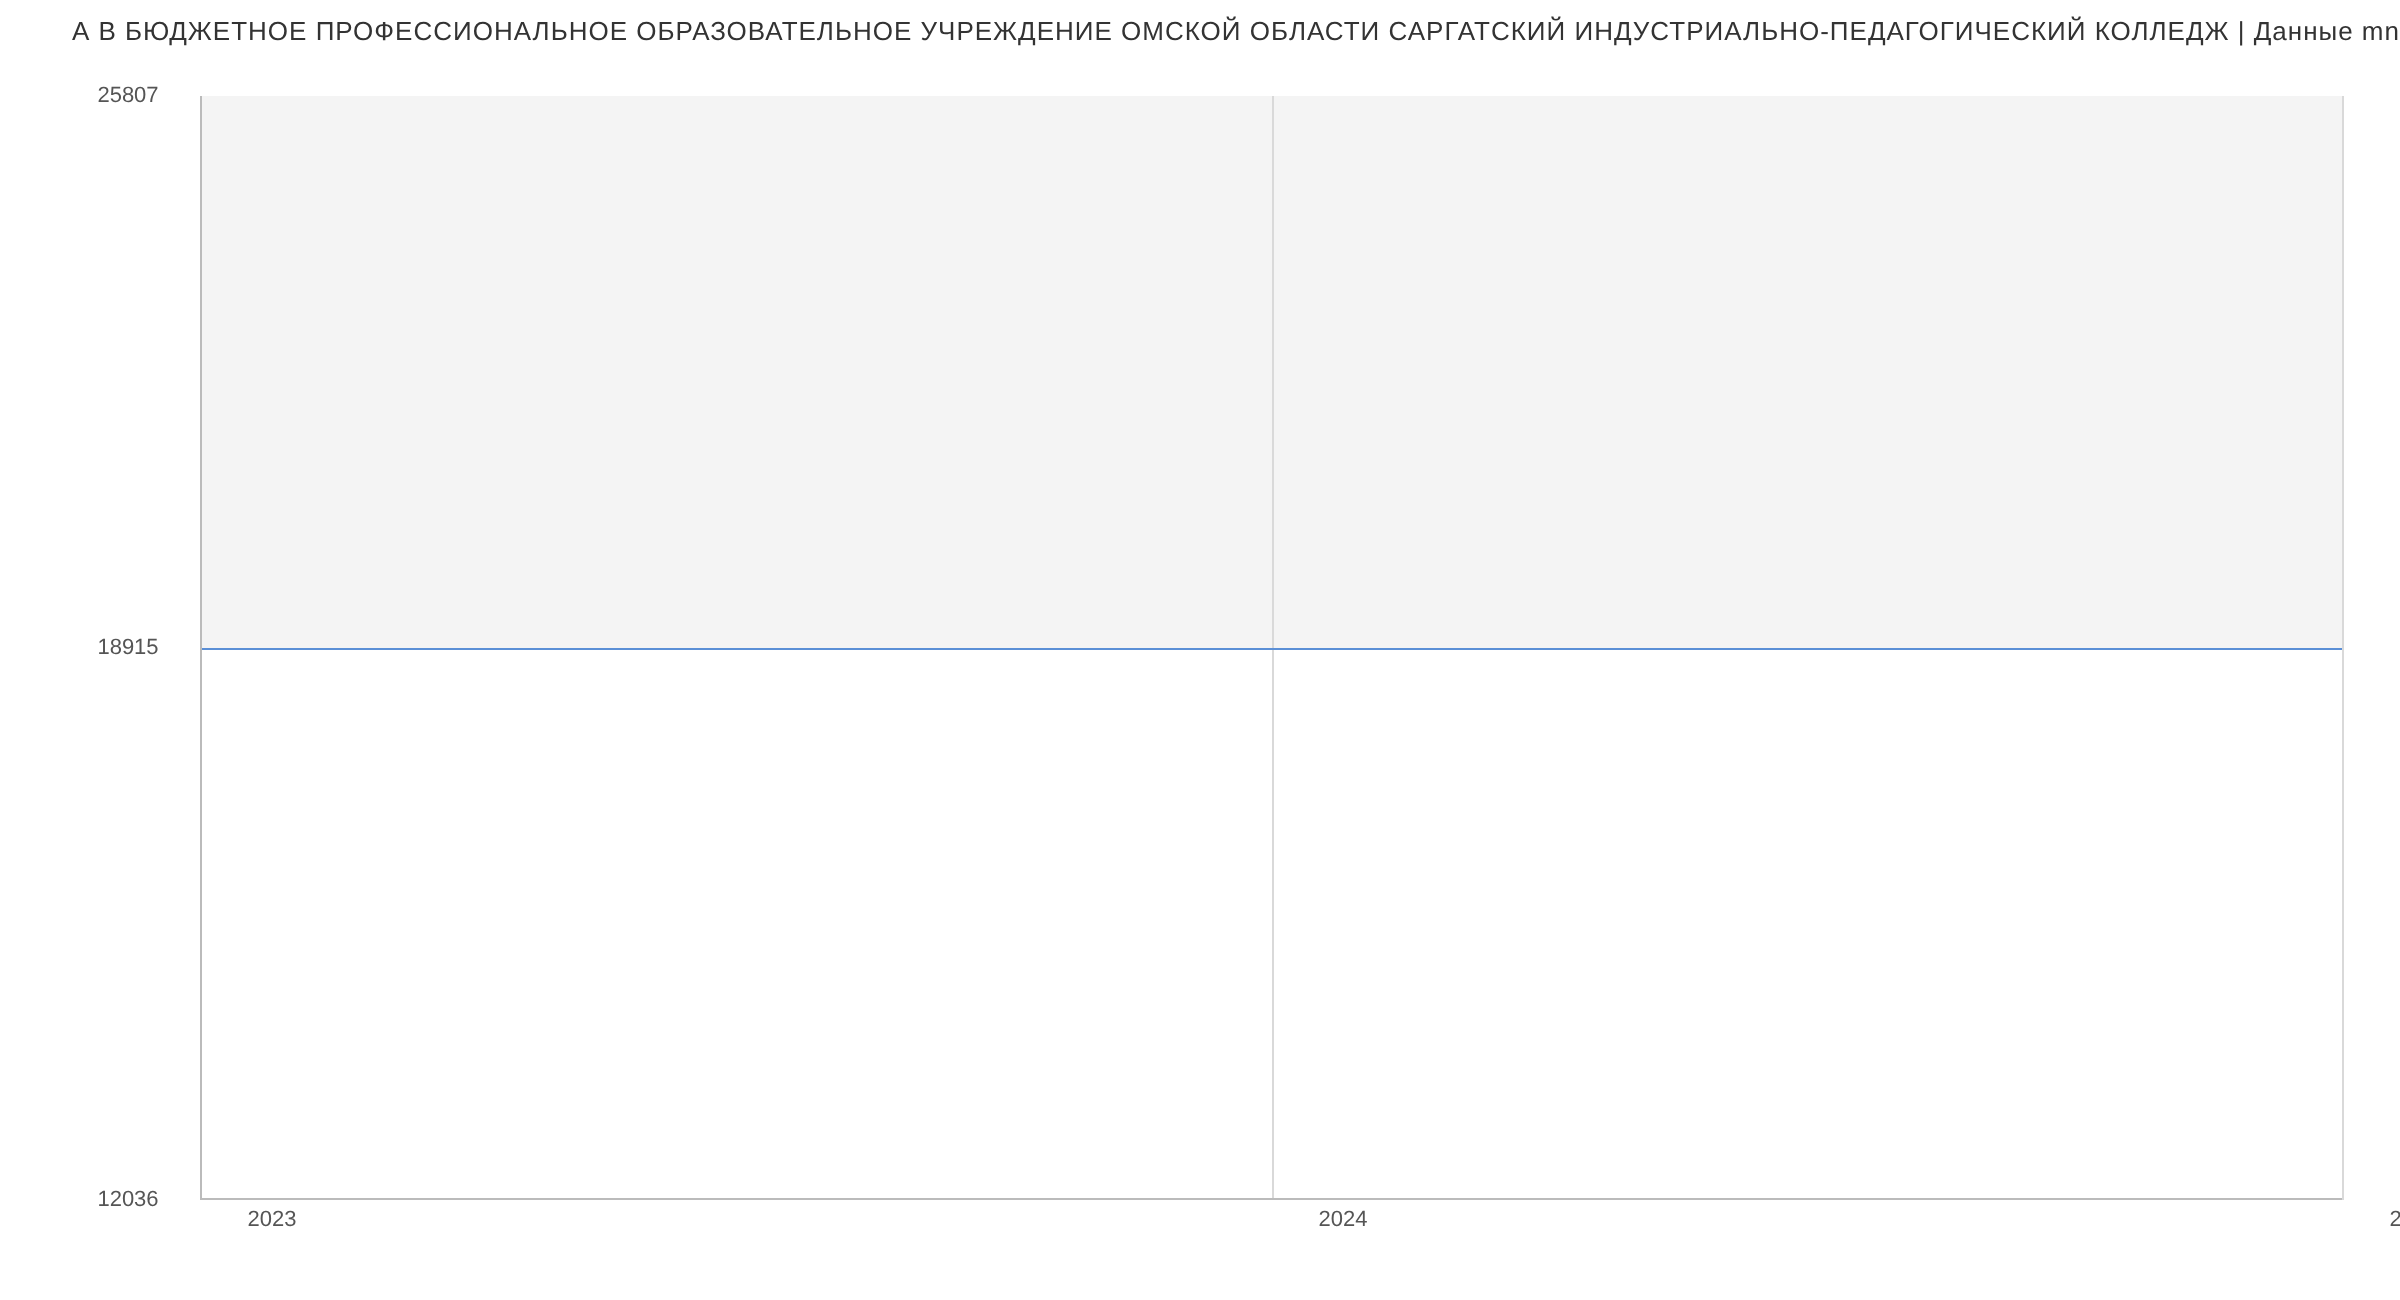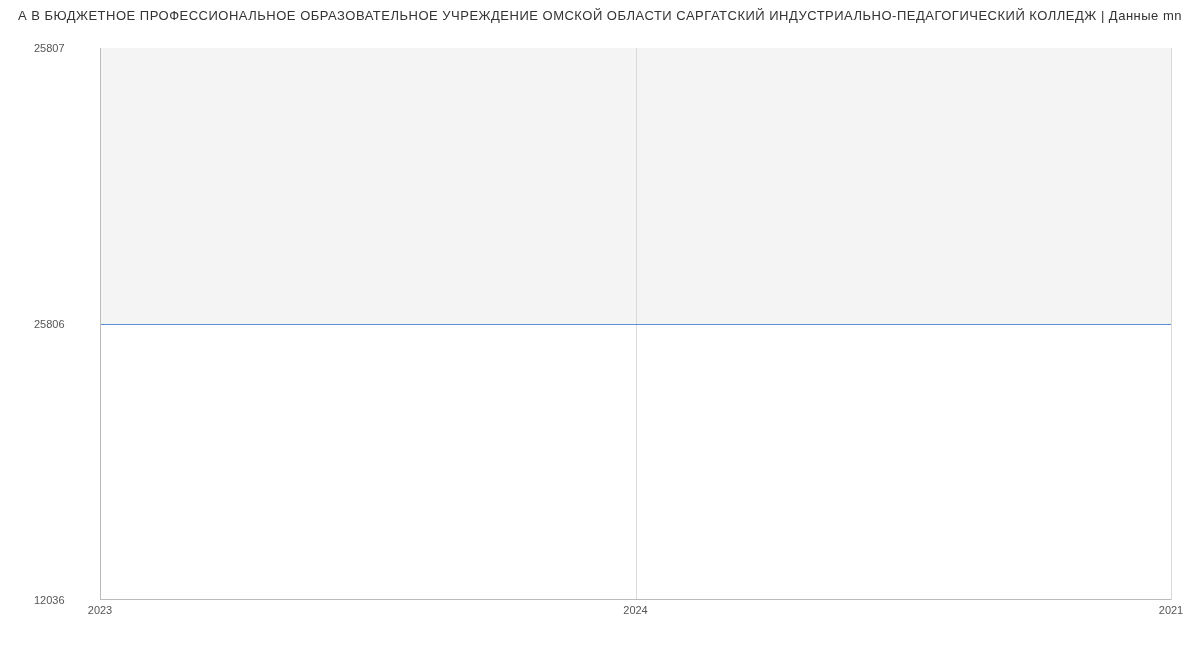--- a/index.html
+++ b/index.html
@@ -11,21 +11,21 @@
     font-family: Verdana, Geneva, sans-serif;
     font-size: 11px;
     color: #333;
     overflow: hidden;
   }
   .title {
     position: absolute;
     top: 8px;
     left: 0;
     width: 1200px;
-    text-align: center;
+    text-align: right;
     font-size: 13px;
     letter-spacing: 0.5px;
     color: #333;
     white-space: nowrap;
   }
   .plot {
     position: absolute;
     left: 100px;
     top: 48px;
     width: 1071px;
@@ -82,31 +82,32 @@
     position: absolute;
     left: 0;
     width: 100%;
     height: 0;
     border-top: 1.5px solid #5b8fd6;
   }
   .y-tick {
     position: absolute;
     right: 1106px;
     width: 60px;
-    text-align: left;
+    text-align: center;
     transform: translateY(-50%);
     font-size: 11px;
     color: #555;
   }
   .x-tick {
     position: absolute;
     top: 604px;
     transform: translateX(-50%);
     font-size: 11px;
     color: #555;
+    margin-left: 36px;
   }
 </style>
 </head>
 <body>
 
 <div class="title">А В БЮДЖЕТНОЕ ПРОФЕССИОНАЛЬНОЕ ОБРАЗОВАТЕЛЬНОЕ УЧРЕЖДЕНИЕ ОМСКОЙ ОБЛАСТИ САРГАТСКИЙ ИНДУСТРИАЛЬНО-ПЕДАГОГИЧЕСКИЙ КОЛЛЕДЖ | Данные mn</div>
 
 <div class="plot">
   <div class="plot-area">
     <div class="plot-top-half"></div>
@@ -114,18 +115,18 @@
     <div class="x-grid" style="left:0%"></div>
     <div class="x-grid" style="left:50%"></div>
     <div class="x-grid" style="left:100%"></div>
     <div class="series-line" style="top:50%"></div>
     <div class="axis-left"></div>
     <div class="axis-bottom"></div>
   </div>
 </div>
 
 <div class="y-tick" style="top:48px">25807</div>
-<div class="y-tick" style="top:324px">25806</div>
+<div class="y-tick" style="top:324px">18915</div>
 <div class="y-tick" style="top:600px">12036</div>
 
 <div class="x-tick" style="left:100px">2023</div>
 <div class="x-tick" style="left:635.5px">2024</div>
 <div class="x-tick" style="left:1171px">2021</div>
 
 </body></html>

